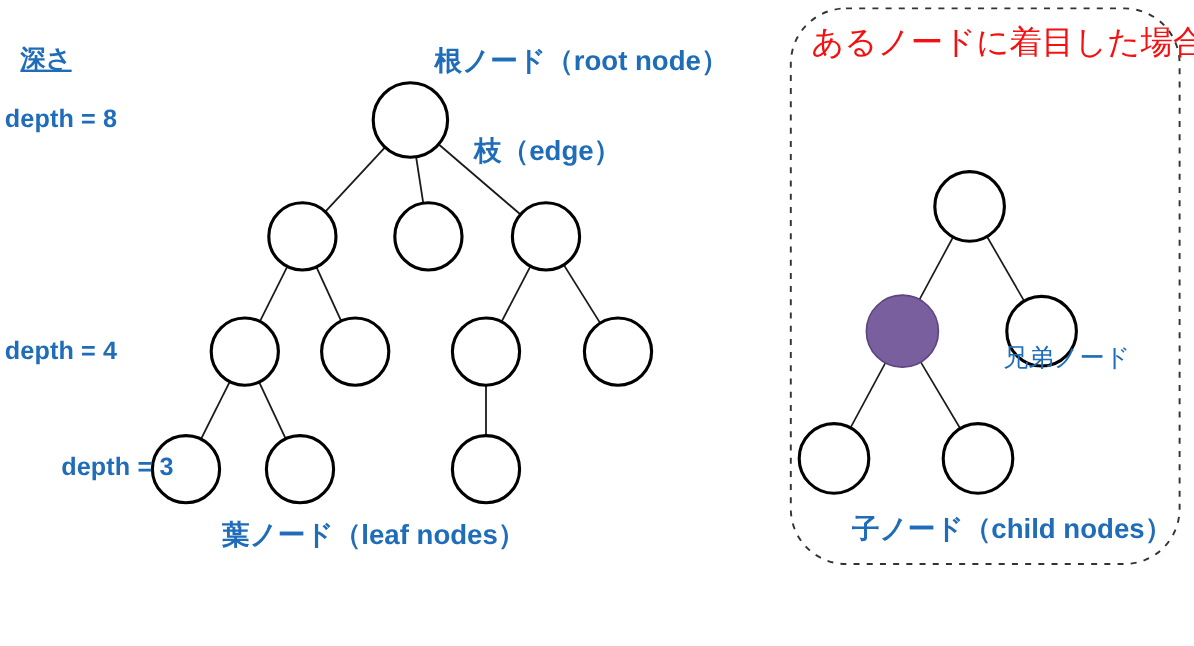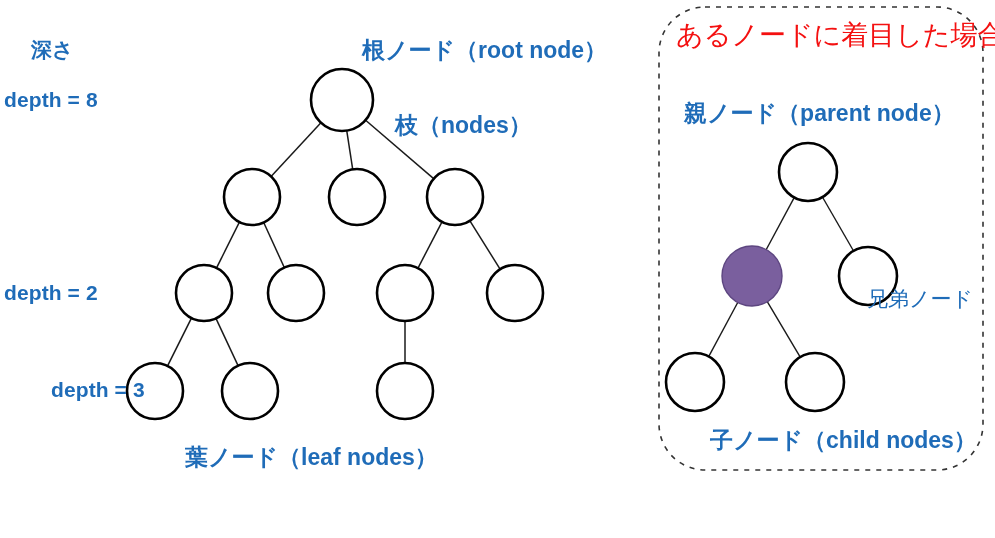--- a/index.html
+++ b/index.html
@@ -80,52 +80,51 @@
         <circle cx="204" cy="293" r="28" fill="#ffffff" stroke="#000000" stroke-width="2.6"></circle>
         <circle cx="296" cy="293" r="28" fill="#ffffff" stroke="#000000" stroke-width="2.6"></circle>
         <circle cx="405" cy="293" r="28" fill="#ffffff" stroke="#000000" stroke-width="2.6"></circle>
         <circle cx="515" cy="293" r="28" fill="#ffffff" stroke="#000000" stroke-width="2.6"></circle>
         <circle cx="155" cy="391" r="28" fill="#ffffff" stroke="#000000" stroke-width="2.6"></circle>
         <circle cx="250" cy="391" r="28" fill="#ffffff" stroke="#000000" stroke-width="2.6"></circle>
         <circle cx="405" cy="391" r="28" fill="#ffffff" stroke="#000000" stroke-width="2.6"></circle>
       </g>
   </svg>
 
-  <div class="lbl depth-label" style="left:31px; top:38px;">深さ</div>
+  <div class="lbl depth-label" style="left:17px; top:38px;text-decoration:underline;">深さ</div>
 
   <div class="lbl depth-label" style="left:4px; top:88px;">depth = 8</div>
-  <div class="lbl depth-label" style="left:4px; top:281px;">depth = 2</div>
+  <div class="lbl depth-label" style="left:4px; top:281px;">depth = 4</div>
   <div class="lbl depth-label" style="left:4px; top:378px;margin-left:47px;">depth = 3</div>
 
   <div class="lbl jp-label" style="left:362px; top:37px;">根ノード（root node）</div>
 
-  <div class="lbl jp-label" style="left:395px; top:112px;">枝（nodes）</div>
+  <div class="lbl jp-label" style="left:395px; top:112px;">枝（edge）</div>
 
-  <div class="lbl jp-label" style="left:185px; top:444px;">葉ノード（leaf nodes）</div>
+  <div class="lbl jp-label" style="left:185px; top:432px;">葉ノード（leaf nodes）</div>
 
   <svg class="layer" viewBox="0 0 995 538" preserveAspectRatio="none">
     <rect id="right-border" fill="none" stroke="#333333" stroke-width="1.6" stroke-dasharray="5 6" x="659" y="7" width="324" height="463" rx="46" ry="46"></rect>
     <g id="right-edges">
         <line x1="794.7252049550195" y1="196.6531907978209" x2="765.7488948680156" y2="250.4663381022569" stroke="#1a1a1a" stroke-width="1.4"></line>
         <line x1="821.9922286977081" y1="196.2531964093608" x2="854.0077713022919" y2="251.7468035906392" stroke="#1a1a1a" stroke-width="1.4"></line>
         <line x1="738.2654762779738" y1="301.5413949918382" x2="708.2609194557494" y2="357.33934276650103" stroke="#1a1a1a" stroke-width="1.4"></line>
         <line x1="766.8164900979535" y1="300.92933254576315" x2="800.6944233537" y2="357.93029961098733" stroke="#1a1a1a" stroke-width="1.4"></line>
       </g>
     <g id="right-nodes">
         <circle cx="808" cy="172" r="29" fill="#ffffff" stroke="#000000" stroke-width="2.6"></circle>
         <circle cx="752" cy="276" r="30" fill="#7a5f9e" stroke="#5d4680" stroke-width="1.4"></circle>
         <circle cx="868" cy="276" r="29" fill="#ffffff" stroke="#000000" stroke-width="2.6"></circle>
         <circle cx="695" cy="382" r="29" fill="#ffffff" stroke="#000000" stroke-width="2.6"></circle>
         <circle cx="815" cy="382" r="29" fill="#ffffff" stroke="#000000" stroke-width="2.6"></circle>
       </g>
   </svg>
 
   <div class="lbl red-title" style="left:676px; top:20px;">あるノードに着目した場合</div>
 
-  <div class="lbl jp-label" style="left:684px; top:100px;">親ノード（parent node）</div>
 
-  <div class="lbl jp-label-sm sibling-wrap" style="left:836px; top:287px;margin-left:31px;">
+  <div class="lbl jp-label-sm sibling-wrap" style="left:836px; top:287px;">
     <div>兄弟ノード</div>
   </div>
 
   <div class="lbl jp-label" style="left:670px; top:427px;margin-left:40px;">子ノード（child nodes）</div>
 
 </div>
 
 </body></html>

